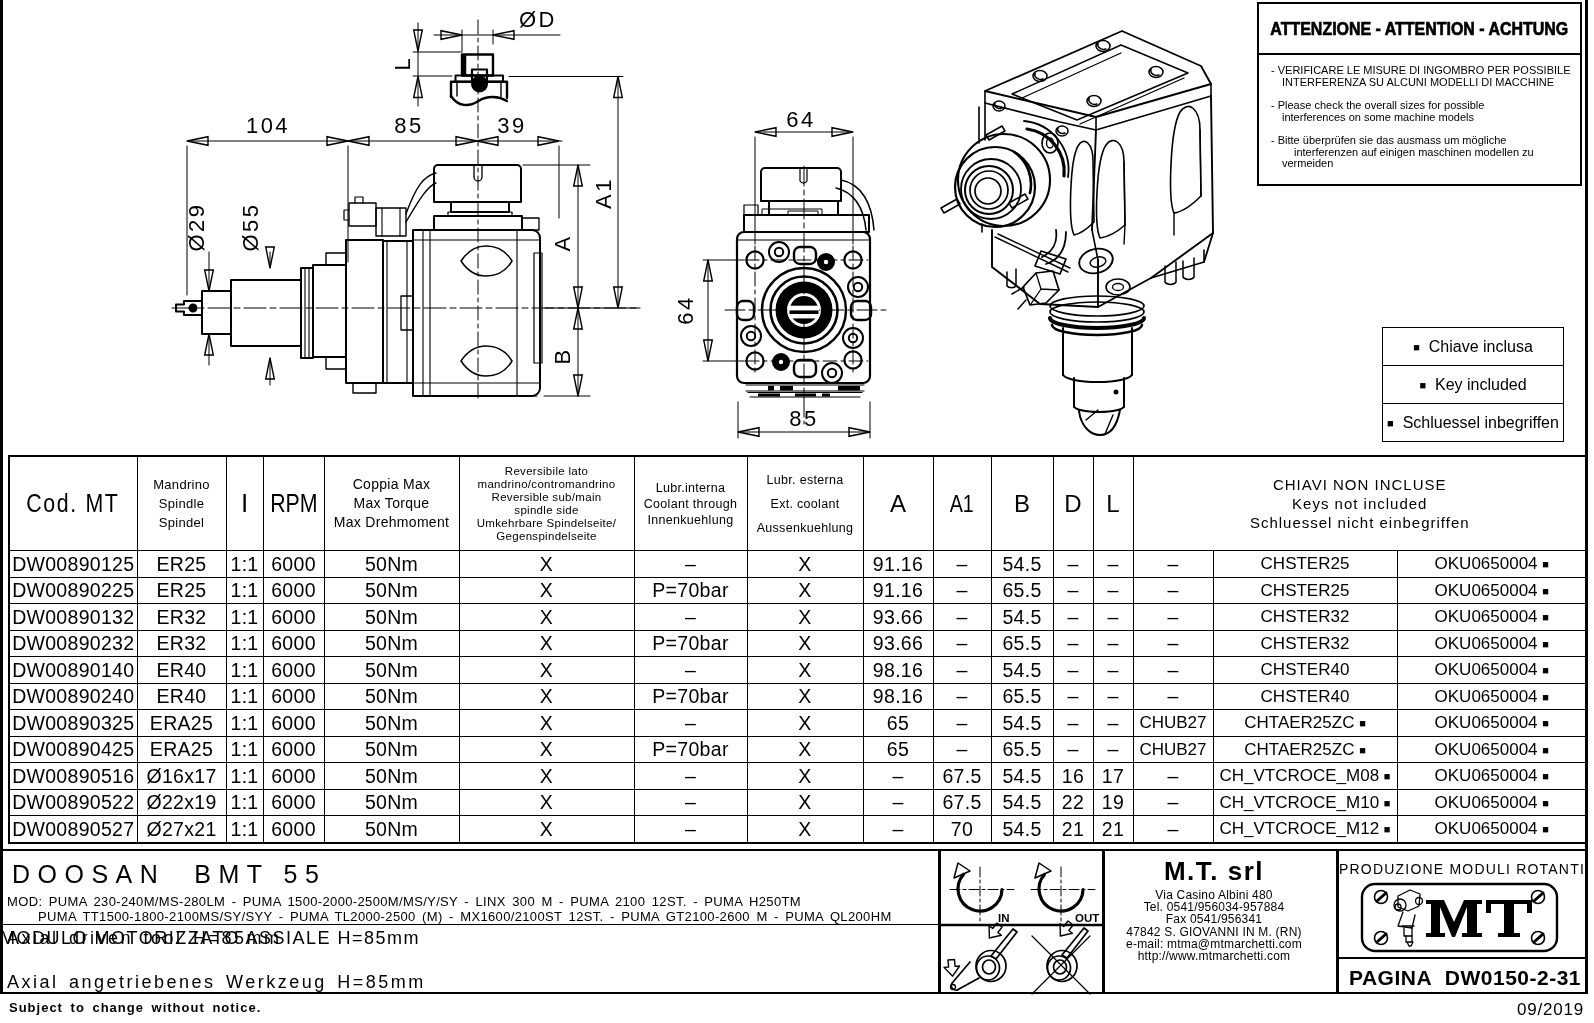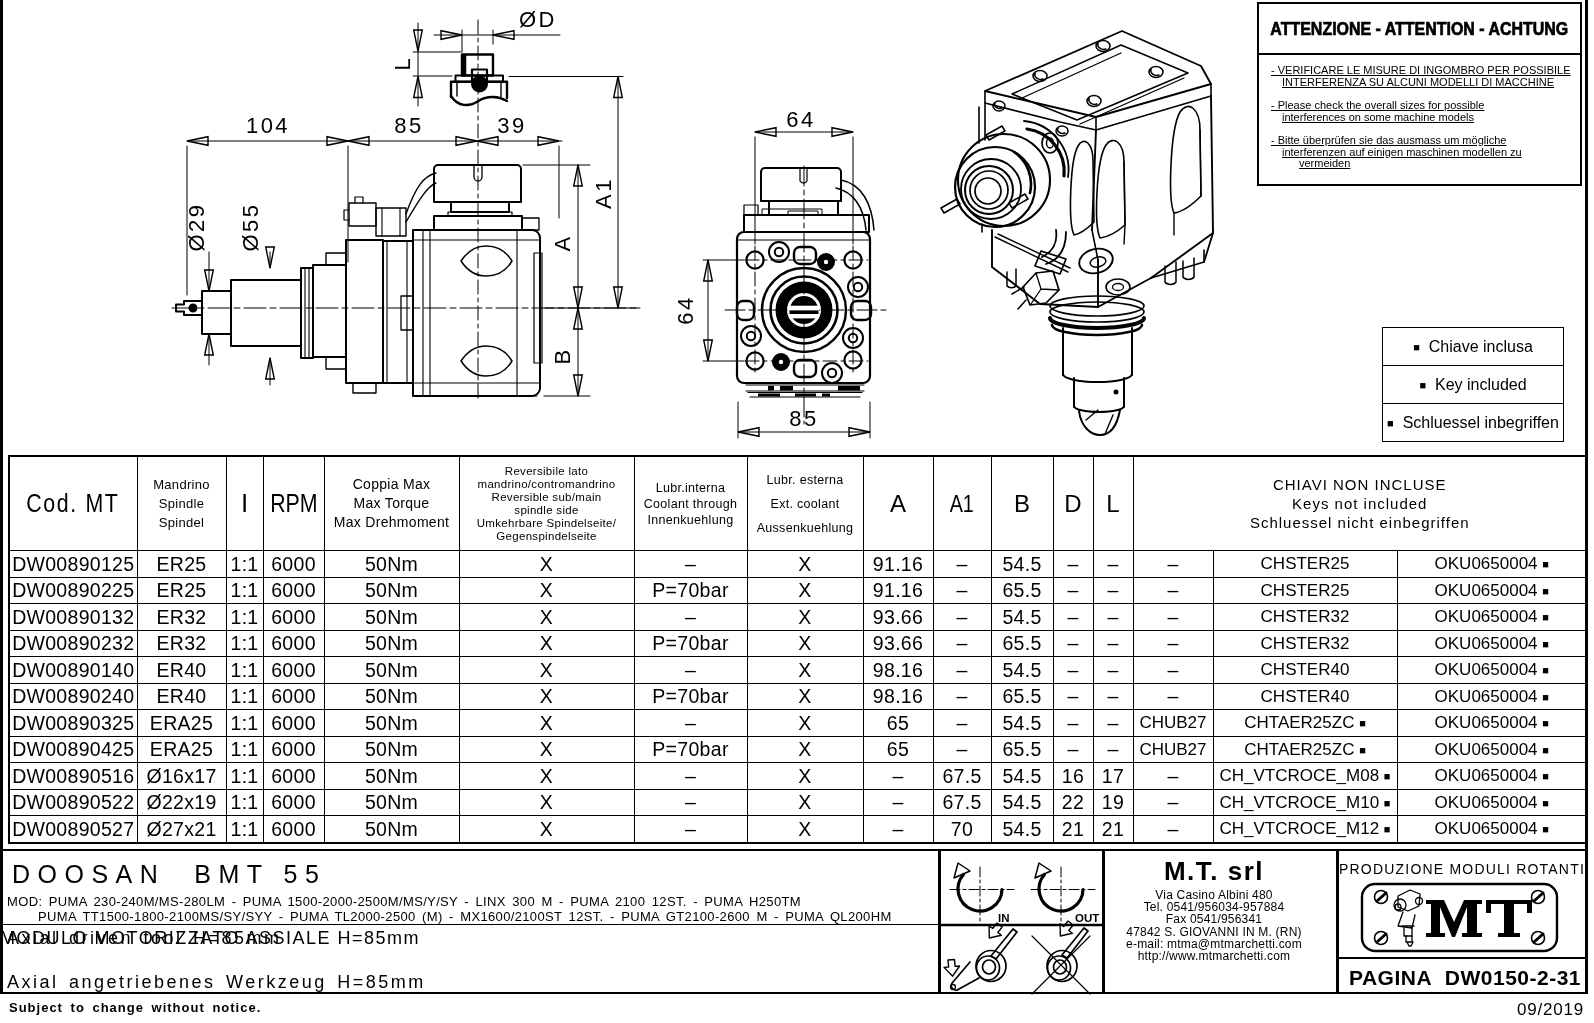--- a/index.html
+++ b/index.html
@@ -539,24 +539,24 @@
           <td class="ks">CH_VTCROCE_M12 <span class="sq">■</span></td>
           <td class="ks">OKU0650004 <span class="sq">■</span></td>
         </tr>
 </tbody>
     </table>
 
 <div class="abs" style="left:1257px;top:2px;width:321px;height:180px;border:2px solid #000;">
   <div style="height:49px;border-bottom:2px solid #000;display:flex;align-items:center;justify-content:center;">
     <span style="font-weight:bold;font-size:19px;white-space:nowrap;transform:scaleX(0.84);letter-spacing:0;-webkit-text-stroke:0.7px #000;">ATTENZIONE - ATTENTION - ACHTUNG</span>
   </div>
-  <div style="padding:10px 0 0 12px;font-size:11px;line-height:11.5px;white-space:nowrap;text-decoration:underline;">
+  <div style="padding:10px 0 0 12px;font-size:11px;line-height:11.5px;white-space:nowrap;">
     <div style="margin-bottom:12px;">- VERIFICARE LE MISURE DI INGOMBRO PER POSSIBILE<br><span style="margin-left:11px;">INTERFERENZA SU ALCUNI MODELLI DI MACCHINE</span></div>
     <div style="margin-bottom:12px;">- Please check the overall sizes for possible<br><span style="margin-left:11px;">interferences on some machine models</span></div>
-    <div>- Bitte überprüfen sie das ausmass um mögliche<br><span style="margin-left:11px;">interferenzen auf einigen maschinen modellen zu</span><br><span style="margin-left:28px;">vermeiden</span></div>
+    <div>- Bitte überprüfen sie das ausmass um mögliche<br><span style="margin-left:23px;">interferenzen auf einigen maschinen modellen zu</span><br><span style="margin-left:11px;">vermeiden</span></div>
   </div>
 </div>
 
 <div class="abs" style="left:1382px;top:327px;width:180px;height:113px;border:1px solid #000;font-size:16px;">
   <div style="height:37px;border-bottom:1px solid #000;display:flex;align-items:center;justify-content:center;"><span style="font-size:11px;">■</span>&nbsp;&nbsp;Chiave inclusa</div>
   <div style="height:37px;border-bottom:1px solid #000;display:flex;align-items:center;justify-content:center;"><span style="font-size:11px;">■</span>&nbsp;&nbsp;Key included</div>
   <div style="height:37px;display:flex;align-items:center;justify-content:center;"><span style="font-size:11px;">■</span>&nbsp;&nbsp;Schluessel inbegriffen</div>
 </div>
 
 <div class="abs" style="left:0px;top:849px;width:1588px;height:145px;border-top:2px solid #000;"></div>

